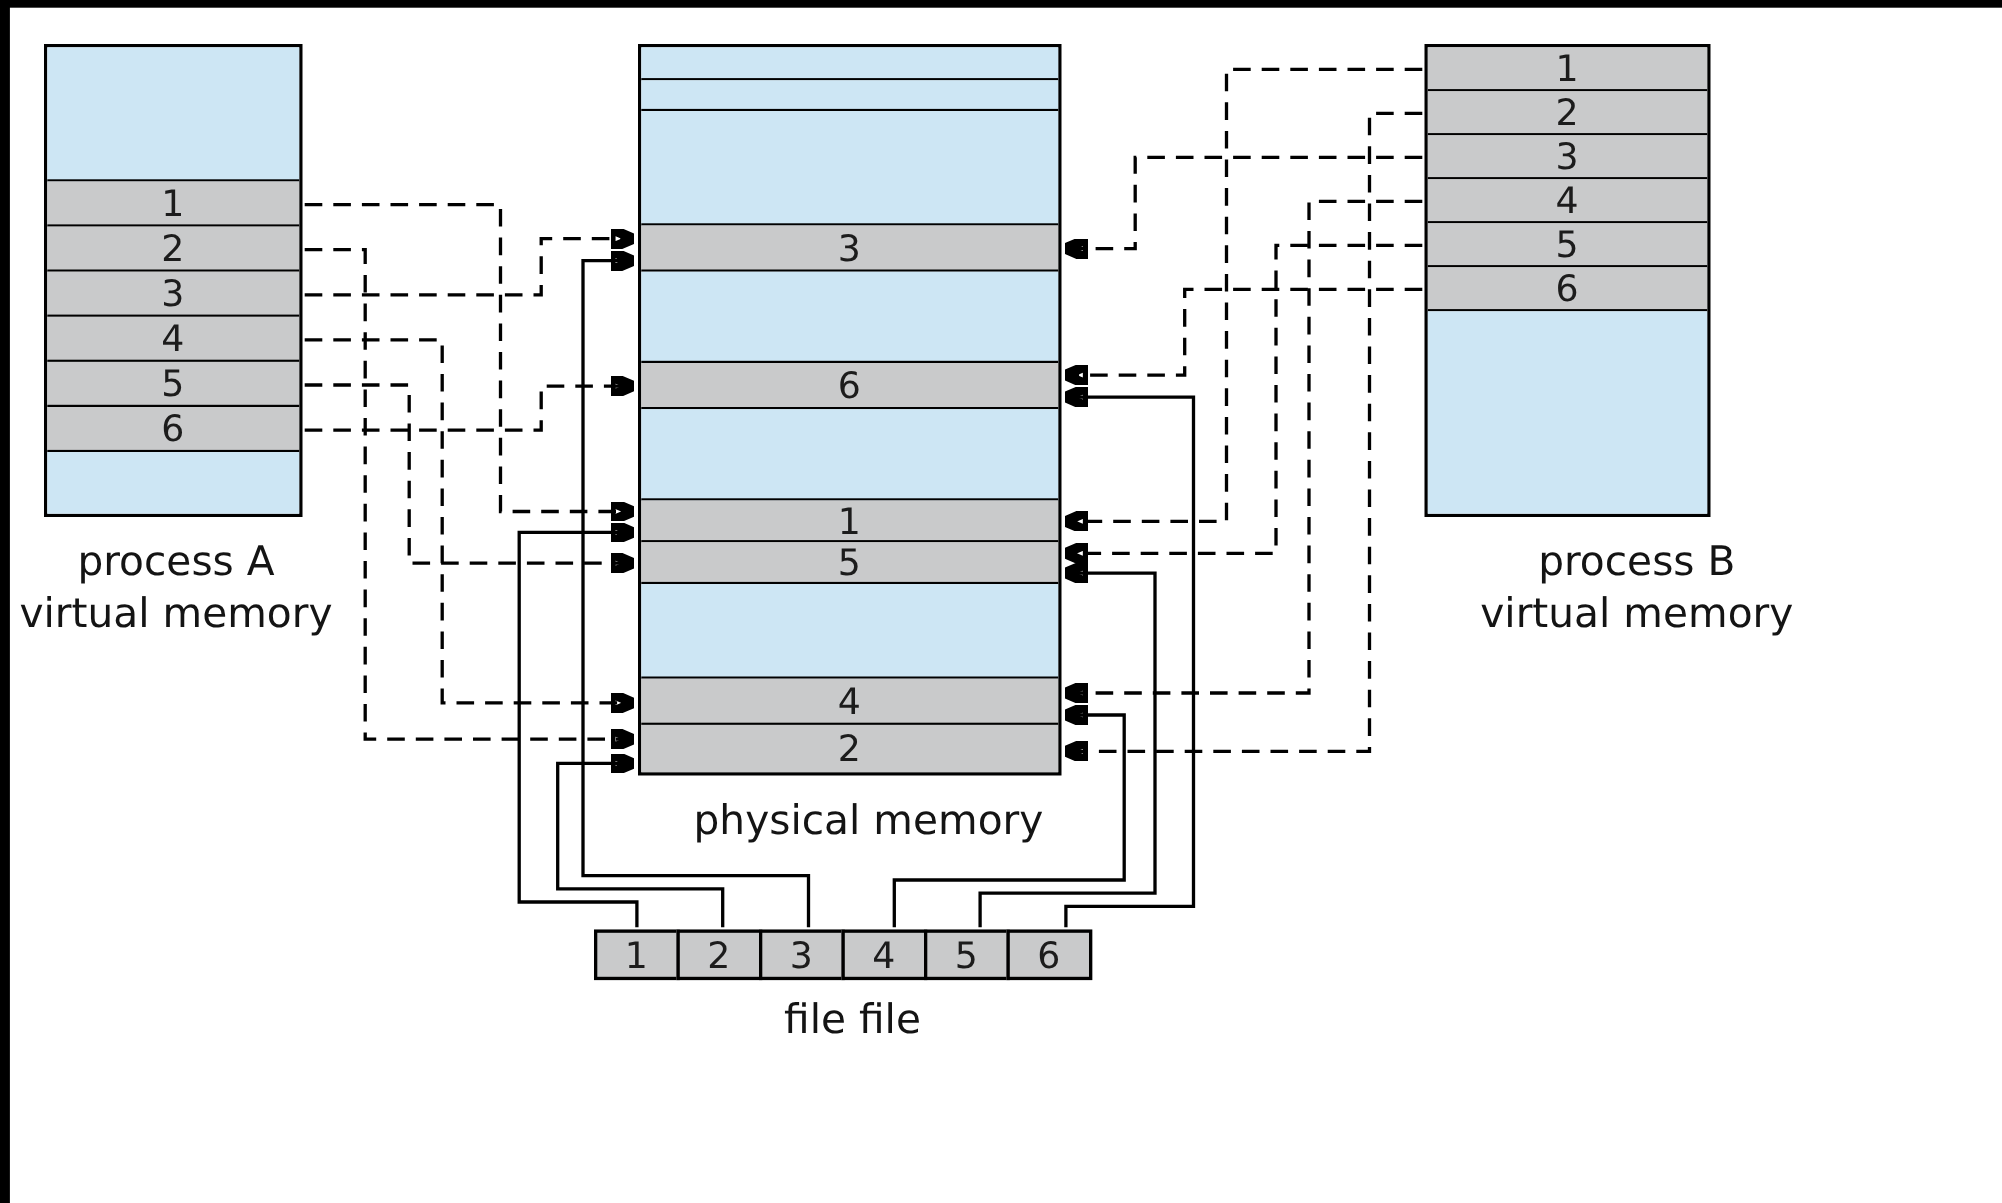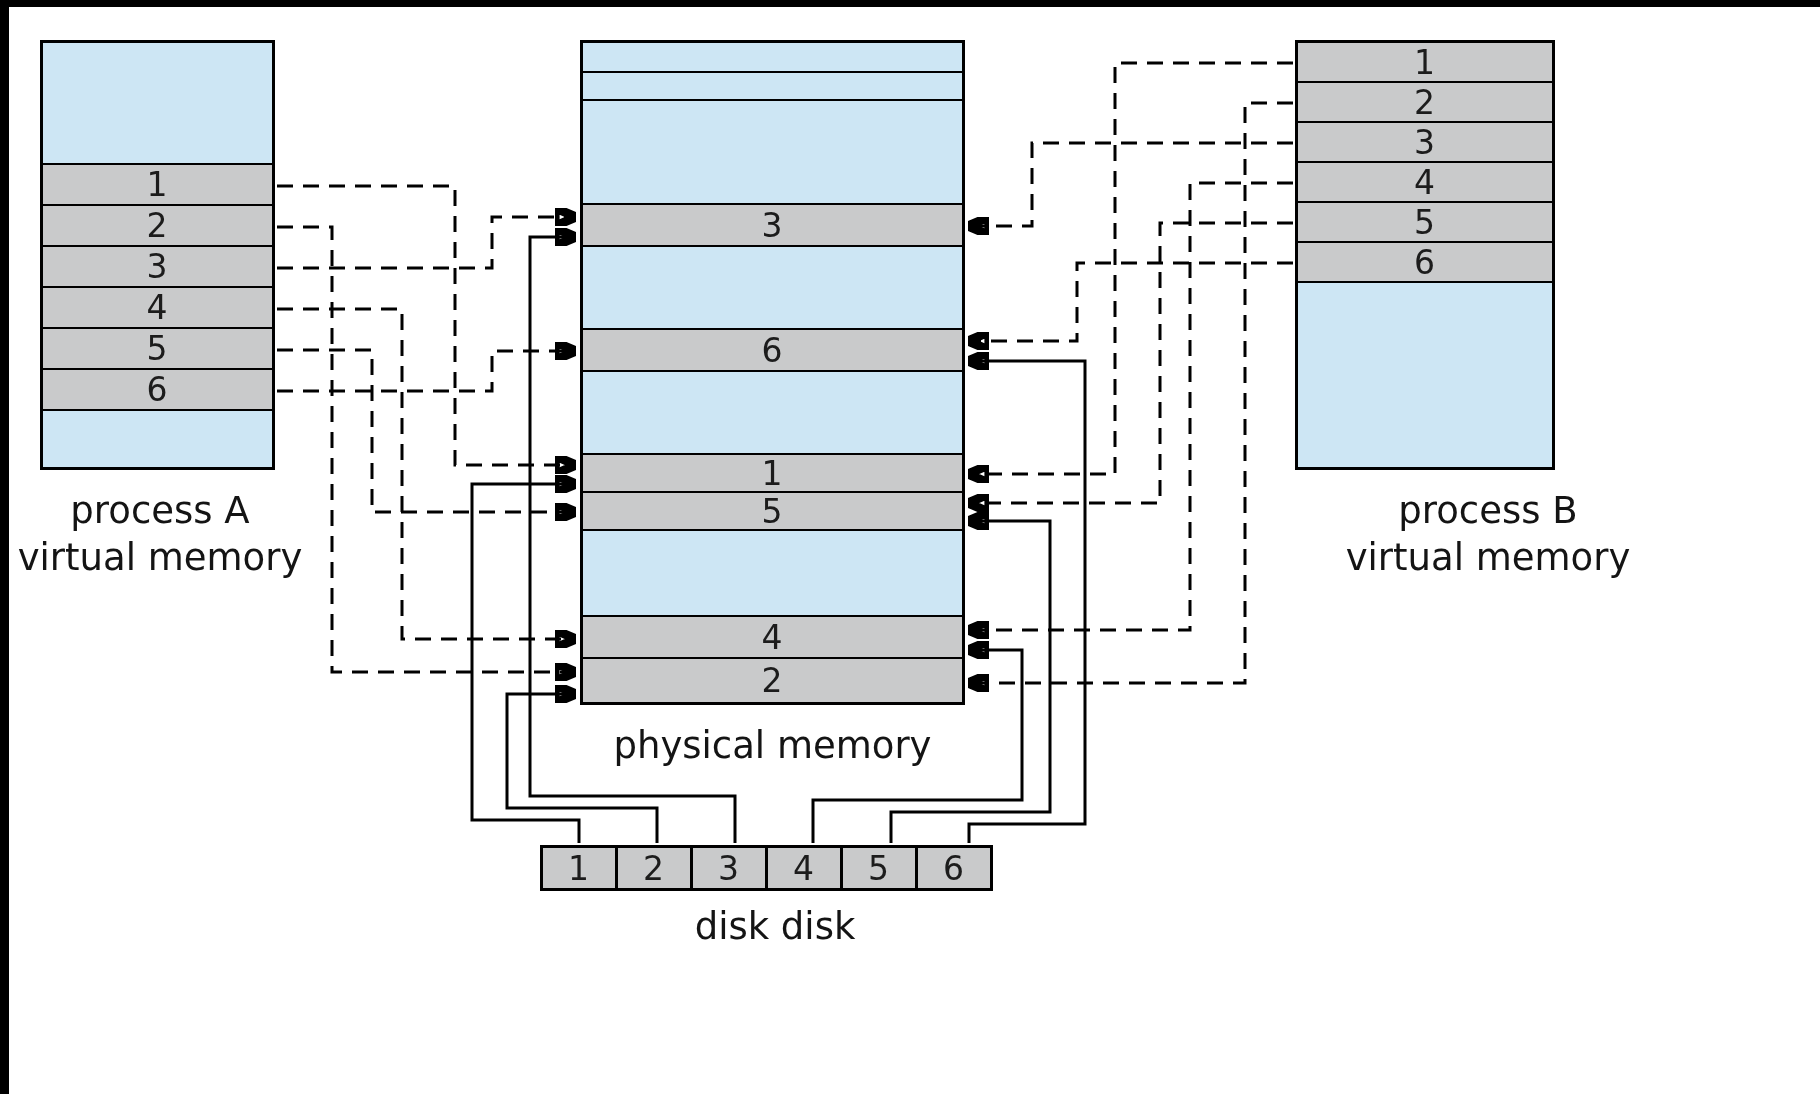--- a/index.html
+++ b/index.html
@@ -127,21 +127,21 @@
         <span class="num">5</span>
       </div>
     <div class="seg free" style="height:86px"></div>
     <div class="seg page" style="height:42px">
         <span class="num">4</span>
       </div>
     <div class="seg page grow">
         <span class="num">2</span>
       </div>
   </div>
-  <div class="caption" style="left:580px; top:722px; width:385px;text-align:center;">
+  <div class="caption" style="left:597px; top:722px; width:385px;text-align:center;">
     <div>physical memory</div>
   </div>
 
   <div class="memory-box" style="left:1295px; top:40px; width:260px; height:430px;">
     <div class="seg page" style="height:40px">
         <span class="num">1</span>
       </div>
     <div class="seg page" style="height:40px">
         <span class="num">2</span>
       </div>
@@ -178,16 +178,16 @@
         <span class="num">4</span>
       </div>
     <div class="disk-cell">
         <span class="num">5</span>
       </div>
     <div class="disk-cell">
         <span class="num">6</span>
       </div>
   </div>
   <div class="caption" style="left:610px; top:903px; width:330px;">
-    <div>disk disk</div>
+    <div>file file</div>
   </div>
 
 </div>
 
 </body></html>

